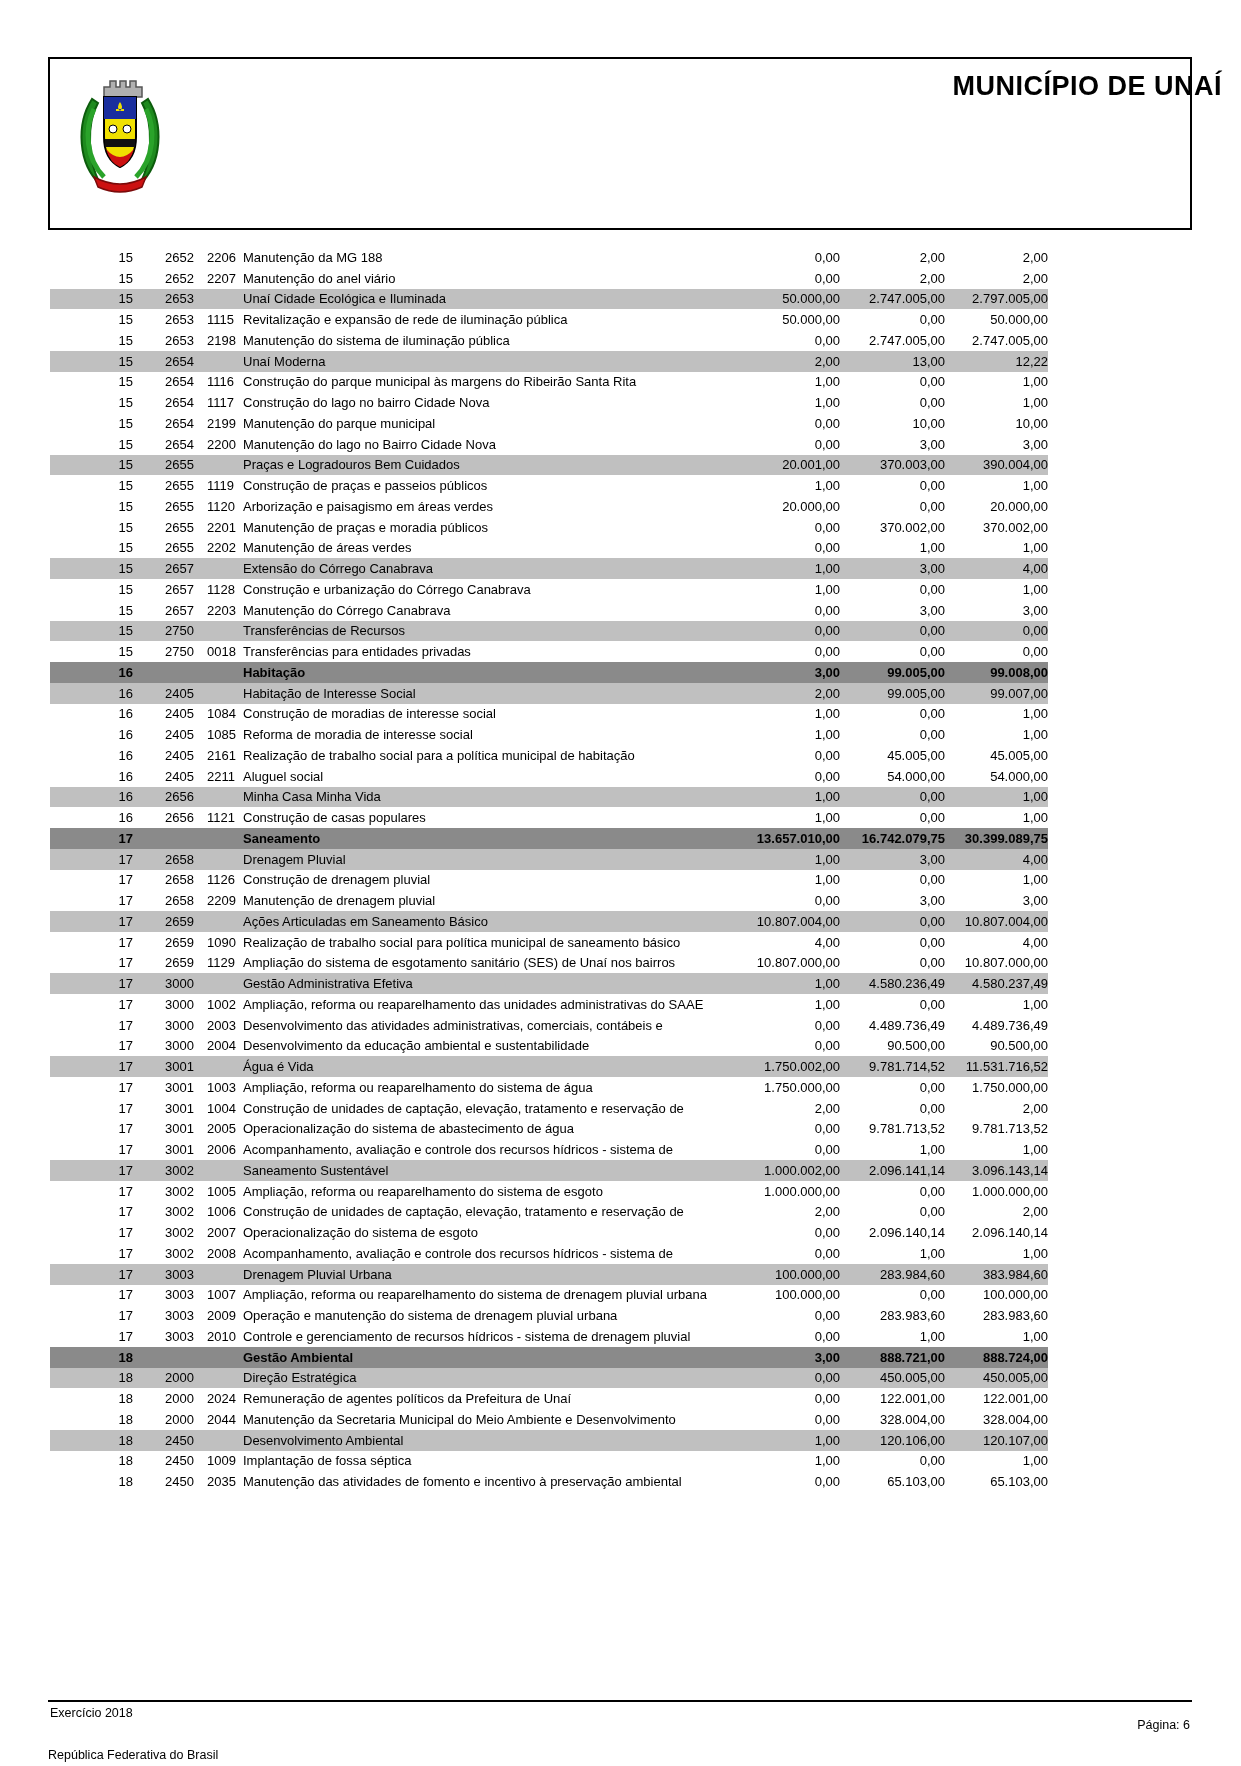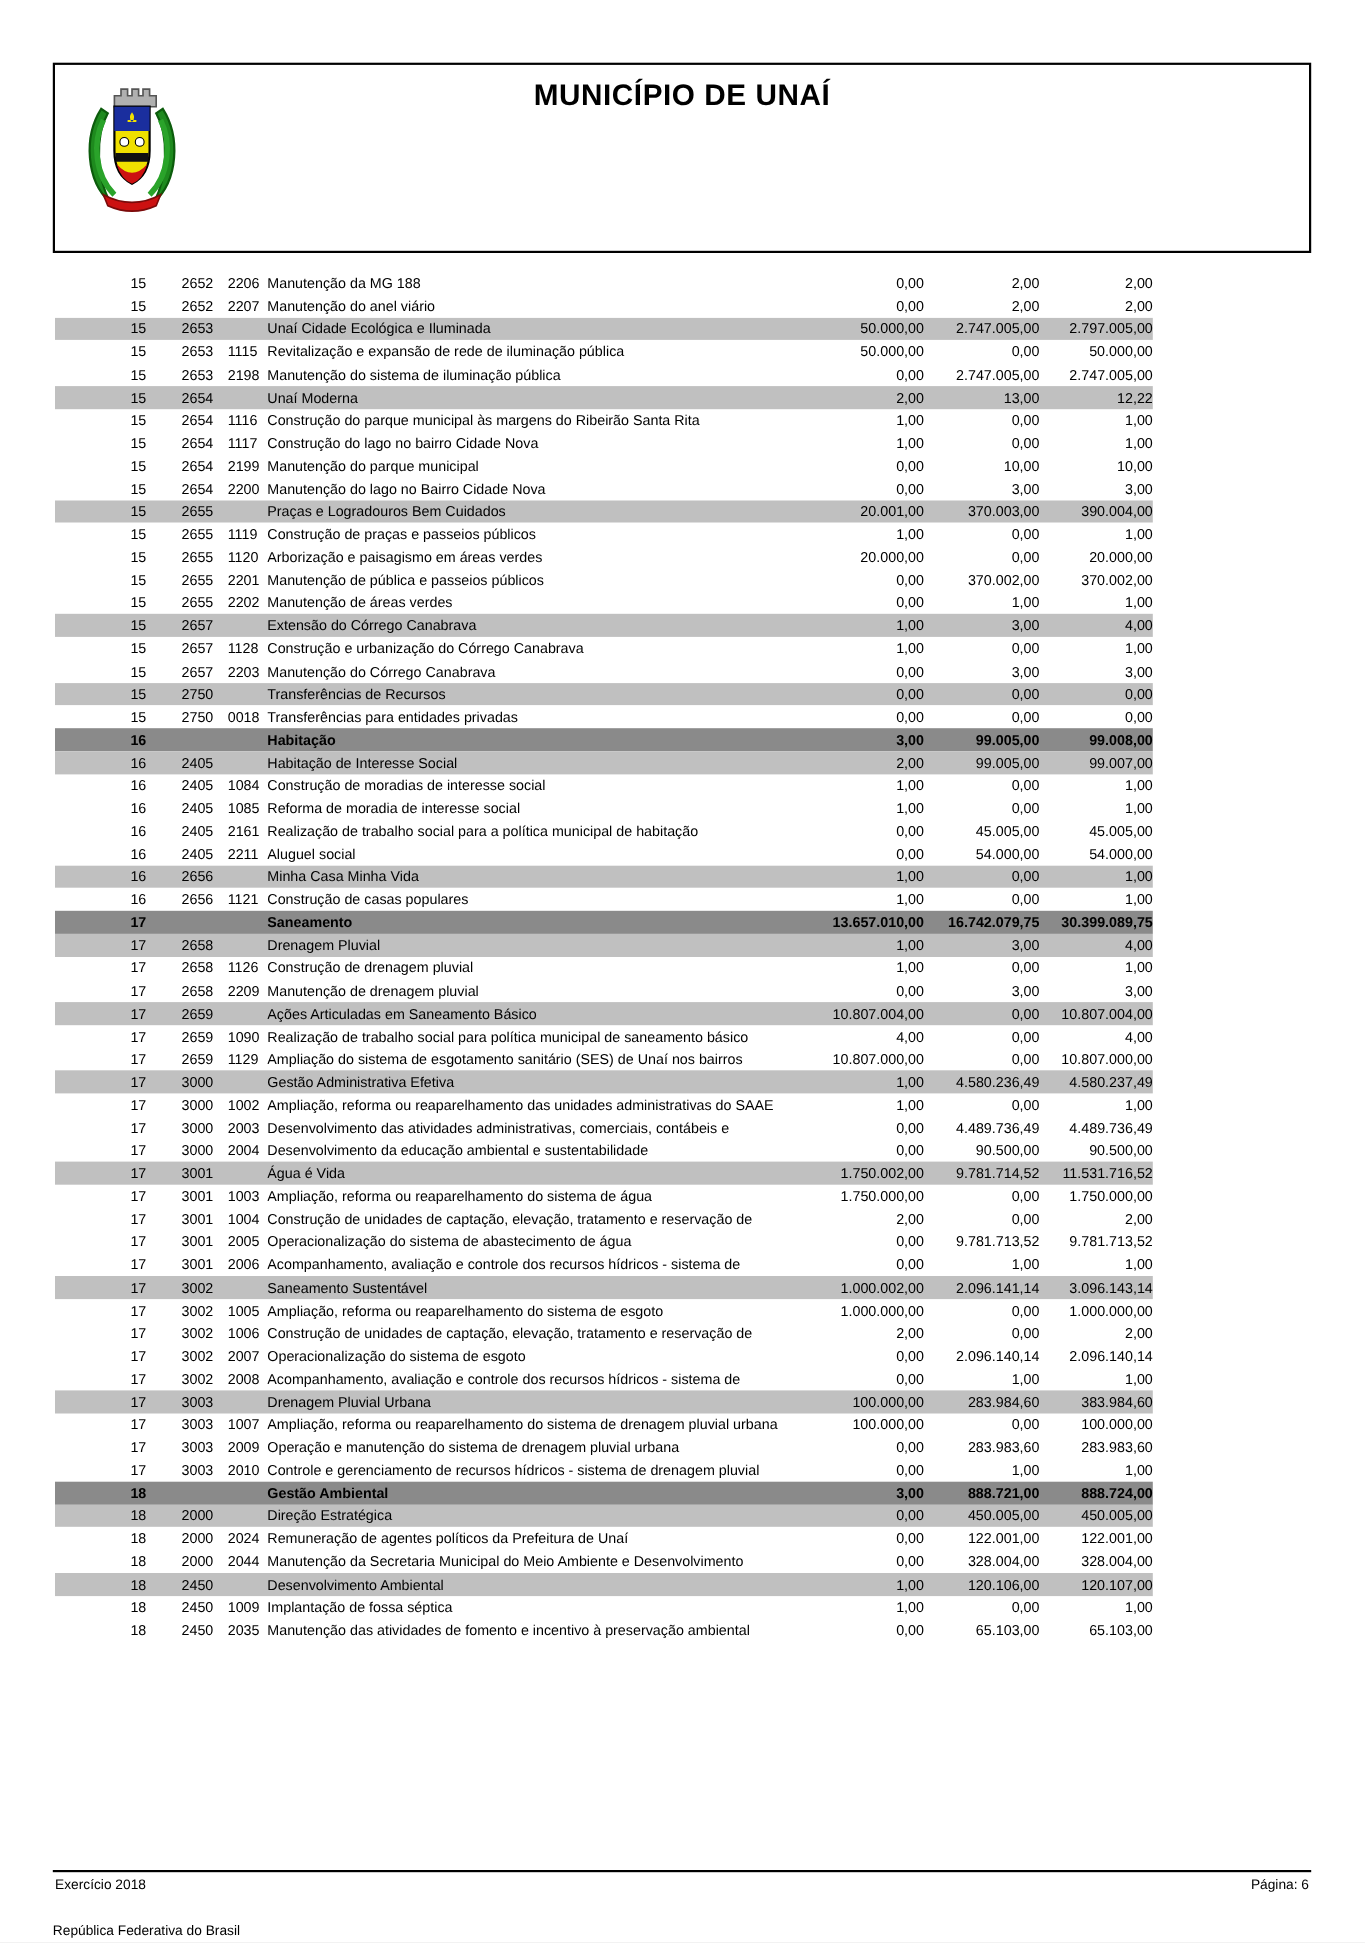--- a/index.html
+++ b/index.html
@@ -7,21 +7,21 @@
     position:relative;width:1241px;height:1766px;background:#ffffff;
     font-family:"Liberation Sans","DejaVu Sans",sans-serif;color:#000;
     overflow:hidden;margin:0 auto;
   }
   
   #header-box{
     position:absolute;left:48px;top:57px;width:1144px;height:173px;
     border:2px solid #000;box-sizing:border-box;
   }
   #logo{position:absolute;left:24px;top:10px;width:92px;height:130px;}
-  .h-center{position:absolute;left:0;width:100%;text-align:center;}
+  .h-center{position:absolute;left:0;width:100%;text-align:right;padding-left:32px;}
   #h-title{top:12px;font-size:27px;font-weight:bold;letter-spacing:.5px;}
   #h-subtitle{top:55px;font-size:21px;font-weight:bold;}
   #h-report{top:85px;font-size:16px;font-weight:bold;}
   #h-law{top:112px;font-size:17px;font-weight:bold;}
   #h-scope{top:147px;font-size:16px;font-weight:bold;}
   
   #table-body{position:absolute;left:0;top:247px;width:1241px;}
   .row{
     height:20.75px;display:flex;align-items:center;
     margin-left:50px;width:998px;font-size:13px;box-sizing:border-box;
@@ -33,21 +33,21 @@
   .c-c2{width:36px;flex:0 0 auto;}
   .c-desc{flex:1 1 auto;overflow:hidden;white-space:nowrap;}
   .c-v1{width:110px;text-align:right;flex:0 0 auto;}
   .c-v2{width:105px;text-align:right;flex:0 0 auto;}
   .c-v3{width:103px;text-align:right;flex:0 0 auto;}
   
   #footer-rule{position:absolute;left:48px;top:1700px;width:1144px;border-top:2px solid #000;}
   #footer{position:absolute;left:48px;top:1706px;width:1144px;font-size:12.5px;}
   #footer .f-left{position:absolute;left:2px;}
   #footer .f-center{position:absolute;left:0;width:100%;text-align:left;margin-top:42px;}
-  #footer .f-right{position:absolute;right:2px;}
+  #footer .f-right{position:absolute;right:2px;margin-top:12px;}
 </style>
 <style>.row.function{background:#8a8a8a;}.row.program{background:#c0c0c0;}</style></head>
 <body>
 
 <div id="page">
 
   <div id="header-box">
     <svg id="logo" viewBox="0 0 92 130" xmlns="http://www.w3.org/2000/svg">
 
       <path d="M18 30 C2 55 4 95 26 115 C14 92 12 55 24 34 Z" fill="#1e8a1e" stroke="#0c5c0c" stroke-width="2"></path>
@@ -185,21 +185,21 @@
       <span class="c-c2">1120</span>
       <span class="c-desc">Arborização e paisagismo em áreas verdes</span>
       <span class="c-v1">20.000,00</span>
       <span class="c-v2">0,00</span>
       <span class="c-v3">20.000,00</span>
     </div>
       <div class="row action">
       <span class="c-num">15</span>
       <span class="c-c1">2655</span>
       <span class="c-c2">2201</span>
-      <span class="c-desc">Manutenção de pública e passeios públicos</span>
+      <span class="c-desc">Manutenção de praças e moradia públicos</span>
       <span class="c-v1">0,00</span>
       <span class="c-v2">370.002,00</span>
       <span class="c-v3">370.002,00</span>
     </div>
       <div class="row action">
       <span class="c-num">15</span>
       <span class="c-c1">2655</span>
       <span class="c-c2">2202</span>
       <span class="c-desc">Manutenção de áreas verdes</span>
       <span class="c-v1">0,00</span>

